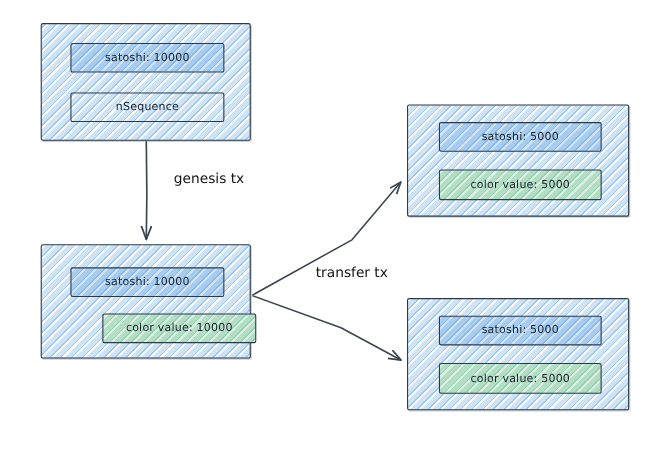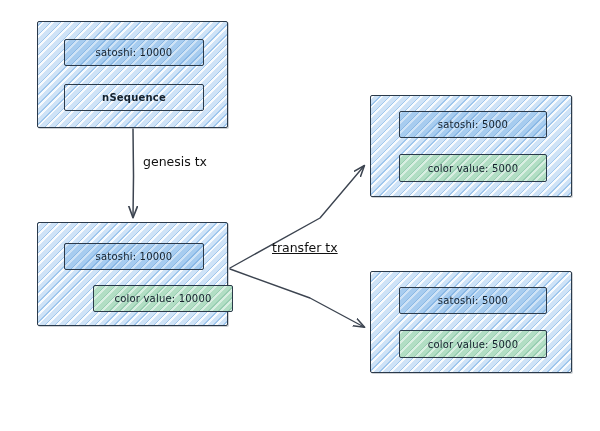--- a/index.html
+++ b/index.html
@@ -91,46 +91,47 @@
     background: transparent;
   }
 
   
   .edge-label {
     position: absolute;
     font-size: 12.5px;
     color: #111111;
     white-space: nowrap;
     font-family: "DejaVu Sans", sans-serif;
+    margin-left: 15px;
   }
 
   
   #box-genesis-input { left: 37px;  top: 21px;  width: 191px; height: 107px; }
   #box-genesis-output{ left: 37px;  top: 222px; width: 191px; height: 104px; }
   #box-transfer-out-1{ left: 370px; top: 95px;  width: 202px; height: 102px; }
   #box-transfer-out-2{ left: 370px; top: 271px; width: 202px; height: 102px; }
 
   
   #f1-satoshi   { left: 26px; top: 17px; width: 140px; height: 27px; }
-  #f1-nsequence { left: 26px; top: 62px; width: 140px; height: 27px; font-weight: bold; }
+  #f1-nsequence { left: 26px; top: 62px; width: 140px; height: 27px; }
 
   
   #f2-satoshi   { left: 26px; top: 20px; width: 140px; height: 27px; }
   #f2-color     { left: 26px; top: 62px; width: 140px; height: 27px; margin-left: 29px; }
 
   
   #f3-satoshi   { left: 28px; top: 15px; width: 148px; height: 27px; }
   #f3-color     { left: 28px; top: 58px; width: 148px; height: 28px; }
 
   
   #f4-satoshi   { left: 28px; top: 15px; width: 148px; height: 27px; }
   #f4-color     { left: 28px; top: 58px; width: 148px; height: 28px; }
 
   #label-genesis  { left: 143px; top: 154px; }
-  #label-transfer { left: 272px; top: 240px; text-decoration: underline; }
+  #label-transfer { left: 272px; top: 240px; }
 </style>
 </head>
 <body>
 
 <svg id="canvas" viewBox="0 0 600 431" xmlns="http://www.w3.org/2000/svg">
   <defs>
     <marker id="arrowhead" markerWidth="9" markerHeight="9" refX="7.5" refY="3.2" orient="auto" markerUnits="strokeWidth">
       <path d="M0,0.2 L8,3.2 L0,6.2" fill="none" stroke="#3c4450" stroke-width="1.1" stroke-linecap="round" stroke-linejoin="round"></path>
     </marker>
   </defs>

